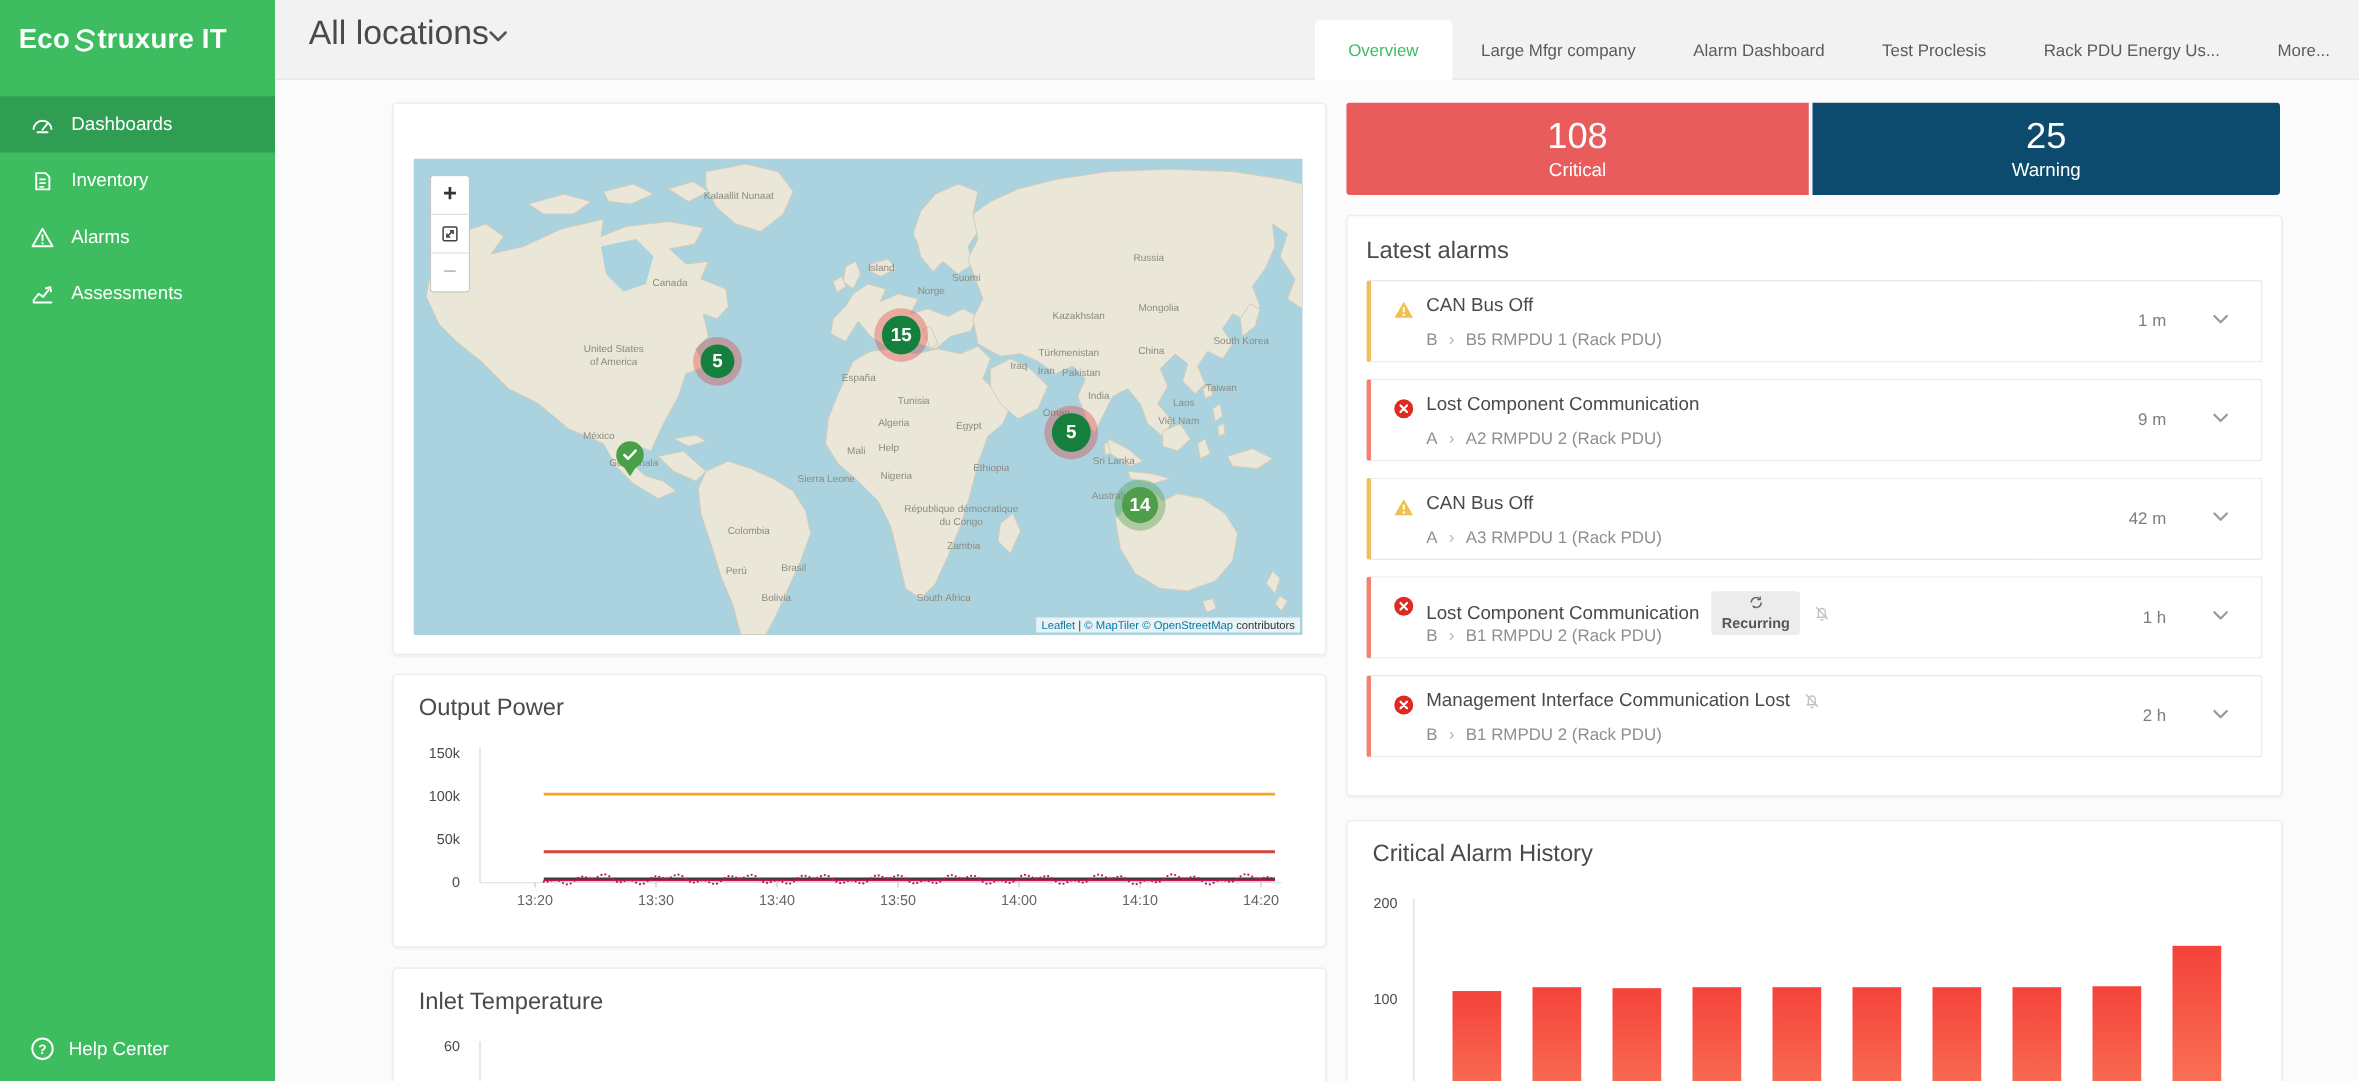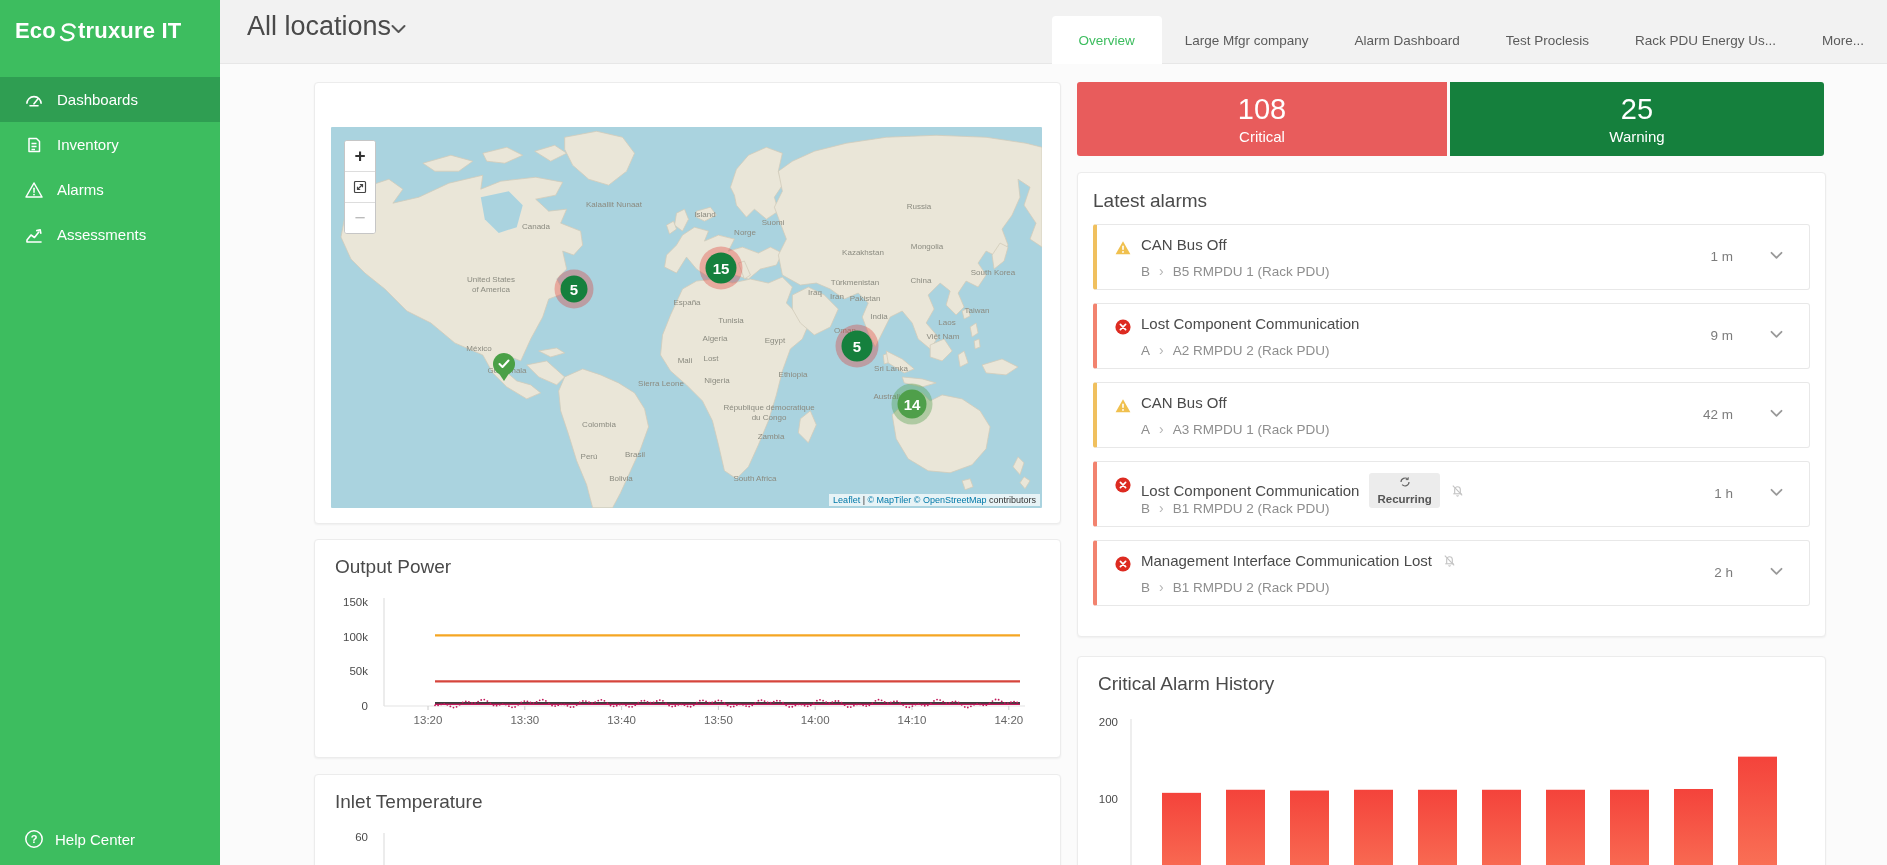--- a/index.html
+++ b/index.html
@@ -52,21 +52,21 @@
   
   #outputPowerCard{left:94px;top:476px;width:745px;height:217px;}
   #inletCard{left:94px;top:711px;width:745px;height:152px;}
   #historyCard{left:857px;top:593px;width:747px;height:273px;}
   .chart-svg{position:absolute;left:0;top:0;pointer-events:none;}
 
   
   .banners{position:absolute;left:857px;top:19px;width:747px;height:74px;display:flex;gap:3px;border-radius:3px;overflow:hidden;}
   .banner{color:#fff;display:flex;flex-direction:column;align-items:center;justify-content:center;cursor:pointer;}
   .banner.critical{background:#e85c5c;flex:0 0 370px;}
-  .banner.warning{background:#15803d;flex:1;}
+  .banner.warning{background:#0c4a6e;flex:1;}
   .banner .count{font-size:29px;line-height:1.15;}
   .banner .blabel{font-size:15px;margin-top:1px;}
 
   
   #latestCard{left:857px;top:109px;width:747px;height:463px;}
   #latestCard .card-title{padding:17px 15px 12px;}
   .alarm-rows{padding:0 15px;}
   .alarm-row{position:relative;height:64px;border:1px solid #e8e8e8;border-left:4px solid #ccc;border-radius:3px;margin-bottom:13px;background:#fff;cursor:pointer;}
   .alarm-row.warning{border-left-color:#f0c05e;}
   .alarm-row.critical{border-left-color:#f2836f;}
@@ -198,39 +198,39 @@
             <path d="M632,354 L640,352 L643,360 L635,363 Z"></path>
             <path d="M688,330 L694,336 L690,348 L683,340 Z"></path>
             <path d="M694,350 L700,354 L695,362 L690,356 Z"></path>
             <path d="M234,250 L252,242 L270,248 L288,256 L304,266 L314,282 L318,300 L310,322 L300,344 L290,366 L282,381 L262,381 L256,358 L246,334 L238,308 L230,284 L228,264 Z"></path>
             <path d="M196,238 L216,234 L234,250 L226,258 L208,250 Z"></path>
             <path d="M208,224 L226,221 L234,226 L220,230 Z"></path>
           </g>
           <path d="M150,70 L178,64 L192,78 L186,100 L168,106 L154,92 Z" fill="#aad3df" stroke="none"></path>
         </svg>
         <div id="mapLabels">
-            <div class="map-label" style="left:283px;top:30px;margin-top:48px;">Kalaallit Nunaat</div>
+            <div class="map-label" style="left:260px;top:30px;">Kalaallit Nunaat</div>
             <div class="map-label" style="left:205px;top:100px;">Canada</div>
             <div class="map-label" style="left:160px;top:158px;">United States
 of America</div>
             <div class="map-label" style="left:148px;top:222px;">México</div>
             <div class="map-label" style="left:176px;top:244px;">Guatemala</div>
             <div class="map-label" style="left:268px;top:298px;">Colombia</div>
             <div class="map-label" style="left:258px;top:330px;">Perú</div>
             <div class="map-label" style="left:304px;top:328px;">Brasil</div>
             <div class="map-label" style="left:290px;top:352px;">Bolivia</div>
             <div class="map-label" style="left:374px;top:88px;">Island</div>
             <div class="map-label" style="left:414px;top:106px;">Norge</div>
             <div class="map-label" style="left:442px;top:96px;">Suomi</div>
             <div class="map-label" style="left:356px;top:176px;">España</div>
             <div class="map-label" style="left:400px;top:194px;">Tunisia</div>
             <div class="map-label" style="left:384px;top:212px;">Algeria</div>
             <div class="map-label" style="left:444px;top:214px;">Egypt</div>
             <div class="map-label" style="left:354px;top:234px;">Mali</div>
-            <div class="map-label" style="left:380px;top:232px;">Lost</div>
+            <div class="map-label" style="left:380px;top:232px;">Help</div>
             <div class="map-label" style="left:386px;top:254px;">Nigeria</div>
             <div class="map-label" style="left:330px;top:257px;">Sierra Leone</div>
             <div class="map-label" style="left:462px;top:248px;">Ethiopia</div>
             <div class="map-label" style="left:438px;top:286px;">République démocratique
 du Congo</div>
             <div class="map-label" style="left:440px;top:310px;">Zambia</div>
             <div class="map-label" style="left:424px;top:352px;">South Africa</div>
             <div class="map-label" style="left:588px;top:80px;">Russia</div>
             <div class="map-label" style="left:532px;top:126px;">Kazakhstan</div>
             <div class="map-label" style="left:524px;top:156px;">Türkmenistan</div>

